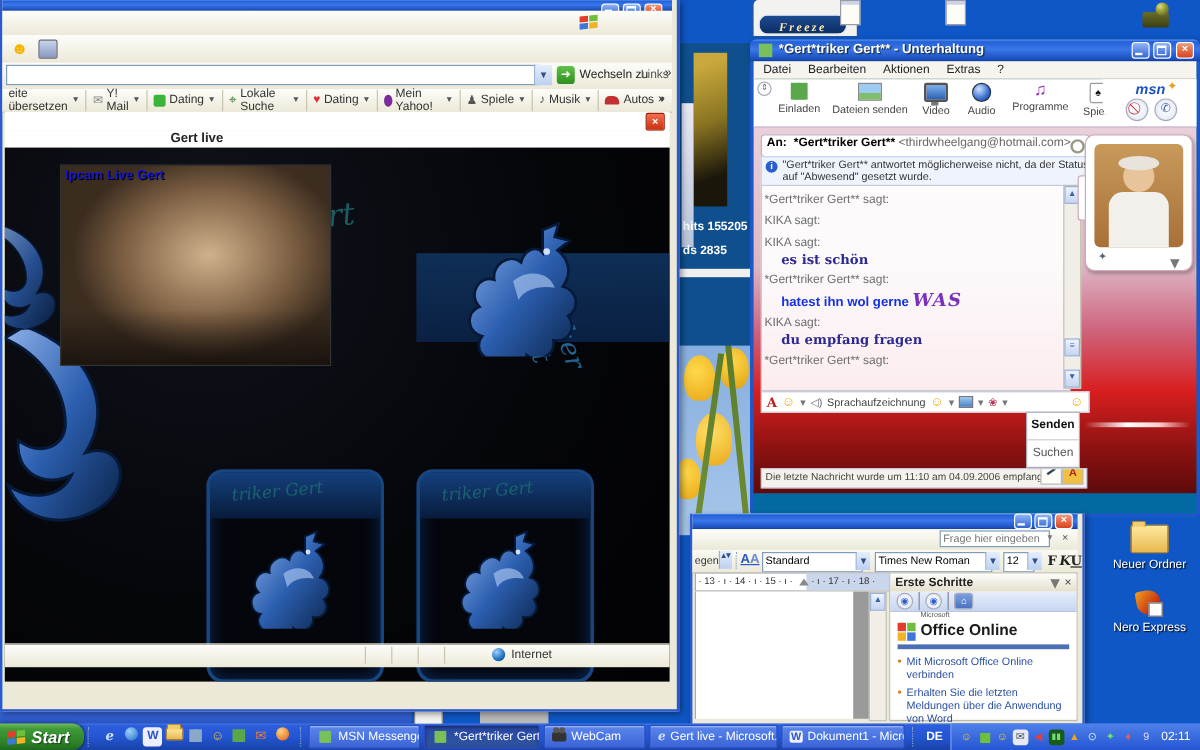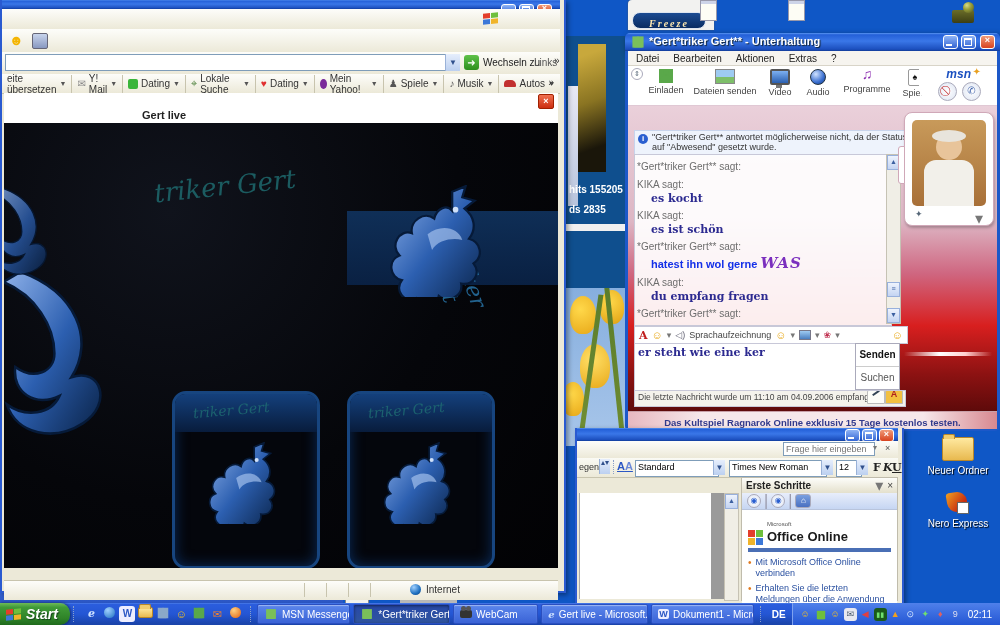--- a/index.html
+++ b/index.html
@@ -245,38 +245,46 @@
         <use href="#tribal"></use>
       </svg>
     <svg class="abs" style="left:-14px;top:62px;opacity:.8;" width="60" height="90" viewBox="0 0 60 100">
         <use href="#tribal"></use>
       </svg>
 
     <svg class="abs" style="left:378px;top:62px;" width="118" height="112" viewBox="0 0 100 100">
         <use href="#dragon"></use>
       </svg>
 
+    <div class="abs" style="left:46px;top:14px;width:224px;height:166px;border:1px solid #333;
+                background:
+                  radial-gradient(ellipse 120px 90px at 55% 45%, rgba(222,190,150,.9), rgba(150,115,80,.7) 60%, rgba(60,45,32,.9) 95%),
+                  linear-gradient(120deg,#2a2018,#4a382a 50%,#1a140e);
+                filter:blur(0px);">
+      <span class="abs" style="left:3px;top:2px;font-size:11px;font-weight:bold;color:#1818c8;text-shadow:1px 1px 0 #000;">Ipcam Live Gert</span>
+      <div class="abs" style="left:0;top:120px;width:224px;height:46px;background:linear-gradient(transparent,rgba(0,0,0,.55));"></div>
+    </div>
 
     <div class="abs tvframe" style="left:168px;top:268px;width:142px;height:172px;">
       <div class="tvtop"></div>
       <svg class="abs" style="left:30px;top:48px;" width="82" height="82" viewBox="0 0 100 100">
           <use href="#dragon"></use>
         </svg>
       <span class="abs script wm" style="left:18px;top:8px;font-size:14px;transform:rotate(-5deg);">triker Gert</span>
     </div>
     <div class="abs tvframe" style="left:343px;top:268px;width:142px;height:172px;">
       <div class="tvtop"></div>
       <svg class="abs" style="left:30px;top:48px;" width="82" height="82" viewBox="0 0 100 100">
           <use href="#dragon"></use>
         </svg>
       <span class="abs script wm" style="left:18px;top:8px;font-size:14px;transform:rotate(-5deg);">triker Gert</span>
     </div>
   </div>
 
-  <div class="abs toolbar-bg" style="left:2px;top:580px;width:554px;height:19px;border-top:1px solid #c8c4ae;text-decoration:underline;">
+  <div class="abs toolbar-bg" style="left:2px;top:536px;width:554px;height:19px;border-top:1px solid #c8c4ae;text-decoration:underline;">
     <span class="abs" style="left:300px;top:2px;height:14px;" class2="sep"></span>
     <span class="abs sep" style="left:300px;top:2px;height:14px;"></span>
     <span class="abs sep" style="left:322px;top:2px;height:14px;"></span>
     <span class="abs sep" style="left:344px;top:2px;height:14px;"></span>
     <span class="abs sep" style="left:366px;top:2px;height:14px;"></span>
     <span class="abs" style="left:406px;top:3px;width:11px;height:11px;border-radius:50%;background:radial-gradient(circle at 35% 30%,#9fd0ff,#1f70c0 60%,#0a3c78);"></span>
     <span class="abs" style="left:422px;top:3px;font-size:10px;color:#333;">Internet</span>
   </div>
 </div>
 
@@ -327,29 +335,35 @@
     <div class="abs" style="right:0;top:0;width:78px;height:39px;background:#fff;border-radius:0 0 0 18px;">
       <span style="position:absolute;right:26px;top:1px;font-weight:bold;font-style:italic;font-size:12px;color:#1b50c0;"><span>msn</span></span>
       <span style="position:absolute;right:16px;top:0px;color:#e8a020;font-size:10px;">✦</span>
       <span class="circbtn" style="position:absolute;right:40px;top:16px;color:#c02020;">⃠</span>
       <span class="circbtn" style="position:absolute;right:16px;top:16px;color:#3a5fa8;">✆</span>
     </div>
   </div>
 
   <div class="msn-body" style="position:relative;height:305px;">
 
+    <div class="abs white-round" style="left:6px;top:6px;width:264px;height:15px;font-size:10px;padding:1px 4px;white-space:nowrap;overflow:hidden;">
+      <b>An:</b>
+      <b style="margin-left:3px;">*Gert*triker Gert**</b>
+      <span style="color:#666;">&lt;thirdwheelgang@hotmail.com&gt;</span>
+      <span class="abs" style="right:3px;top:3px;width:8px;height:8px;border:2px solid #998;border-radius:50%;"></span>
+    </div>
 
     <div class="abs" style="left:6px;top:24px;width:264px;height:22px;background:#eef3fc;border:1px solid #c8d4ec;font-size:9px;color:#333;padding:1px 3px 1px 17px;line-height:10px;">
       <span class="abs" style="left:3px;top:3px;width:10px;height:10px;border-radius:50%;background:#2a5fd0;color:#fff;font-size:8px;font-weight:bold;text-align:center;line-height:10px;">i</span>
       <span>"Gert*triker Gert** antwortet möglicherweise nicht, da der Status auf "Abwesend" gesetzt wurde.</span>
     </div>
 
     <div class="abs" style="left:6px;top:48px;width:252px;height:168px;background:rgba(255,255,255,.92);border:1px solid #c8c8d8;overflow:hidden;padding:1px 2px;">
       <div><span class="chatname">*Gert*triker Gert** sagt:</span></div>
-      <div><span class="chatname">KIKA sagt:</span><div class="msg-kika">es kocht</div></div>
+      <div><span class="chatname">KIKA sagt:</span></div>
       <div><span class="chatname">KIKA sagt:</span><div class="msg-kika">es ist schön</div></div>
       <div><span class="chatname">*Gert*triker Gert** sagt:</span>
         <div class="msg-gert"><span>hatest ihn wol gerne</span> <span class="was">WAS</span></div></div>
       <div><span class="chatname">KIKA sagt:</span><div class="msg-kika">du empfang fragen</div></div>
       <div><span class="chatname">*Gert*triker Gert** sagt:</span>
         </div>
 
     </div>
 
     <div class="abs sb" style="left:258px;top:48px;height:168px;">
@@ -366,23 +380,20 @@
       <span>Sprachaufzeichnung</span>
       <span style="color:#e8a818;font-size:11px;">☺</span>
         <span class="tick">▾</span>
       <span style="width:10px;height:8px;background:linear-gradient(#9ecbf2,#4a7fc0);border:1px solid #778;display:inline-block;"></span>
         <span class="tick">▾</span>
       <span style="color:#c03050;">❀</span>
         <span class="tick">▾</span>
       <span style="margin-left:auto;color:#e8a818;font-size:11px;">☺</span>
     </div>
 
-    <div class="abs" style="left:6px;top:237px;width:220px;height:45px;background:#fff;border:1px solid #c8c8d8;font-family:'DejaVu Serif',serif;font-weight:bold;font-size:11px;color:#2c2a90;padding:2px 3px;">
-      <span>er steht wie eine ker</span>
-    </div>
     <div class="abs" style="left:227px;top:237px;width:43px;height:45px;background:#fff;border:1px solid #aab;">
       <div style="height:22px;border-bottom:1px solid #ccc;text-align:center;font-size:10px;font-weight:bold;line-height:22px;color:#111;"><span>Senden</span></div>
       <div style="height:21px;text-align:center;font-size:10px;line-height:21px;color:#555;"><span>Suchen</span></div>
     </div>
 
     <div class="abs" style="left:6px;top:284px;width:264px;height:13px;background:#f4f2ec;border:1px solid #c8c8d8;font-size:8.5px;color:#444;padding:1px 3px;white-space:nowrap;overflow:hidden;">
       <span>Die letzte Nachricht wurde um 11:10 am 04.09.2006 empfang</span>
       <span class="abs" style="right:20px;top:-3px;width:16px;height:14px;background:#fdfdf8;border:1px solid #bbb;border-radius:4px 4px 0 0;">
           <i style="position:absolute;left:4px;top:3px;width:8px;height:2px;background:#345;transform:rotate(-35deg);display:block;"></i>
         </span>
@@ -396,23 +407,20 @@
         <div class="abs" style="left:12px;top:40px;width:50px;height:46px;border-radius:12px 12px 0 0;background:#f2f0ea;"></div>
       </div>
       <span class="abs" style="left:10px;top:96px;font-size:9px;color:#567;">✦</span>
       <span class="abs tick" style="right:10px;top:96px;">▾</span>
     </div>
     <div class="abs" style="left:270px;top:40px;width:5px;height:36px;background:#fff;border-radius:3px 0 0 3px;border:1px solid #d0a8b8;"></div>
 
     <div class="abs" style="left:276px;top:246px;width:88px;height:4px;background:linear-gradient(90deg,transparent,#ffffff 40%,#ffd0d0 70%,transparent);"></div>
   </div>
 
-  <div style="height:17px;background:linear-gradient(90deg,#e8b8c0,#f6e8ea 20%,#f6e8ea 80%,#d88890);border-top:1px solid #c8a0a8;text-align:center;">
-    <span style="font-size:9.5px;font-weight:bold;color:#323a8c;line-height:17px;">Das Kultspiel Ragnarok Online exklusiv 15 Tage kostenlos testen.</span>
-  </div>
 </div>
 
 <div class="abs" style="left:575px;top:428px;width:325px;height:175px;background:#ece9d8;border:2px solid #2a5ad0;border-top:none;box-shadow:2px 2px 5px rgba(0,0,0,.4);">
   <div class="abs xp-title" style="left:0;top:0;width:321px;height:13px;">
     <span class="abs" style="right:38px;top:0;"><span class="wbtn" style="height:11px;"><span class="mini"></span></span></span>
     <span class="abs" style="right:21px;top:0;"><span class="wbtn" style="height:11px;"><span class="maxi"></span></span></span>
     <span class="abs" style="right:4px;top:0;"><span class="wbtn close" style="height:11px;"><span class="xx">×</span></span></span>
   </div>
 
   <div class="abs toolbar-bg" style="left:0;top:13px;width:321px;height:17px;border-bottom:1px solid #d4d0ba;">
@@ -430,41 +438,47 @@
     <span class="abs drop" style="left:136px;top:2px;width:11px;height:15px;line-height:15px;">▼</span>
     <span class="abs combo" style="left:152px;top:2px;width:92px;height:13px;font-size:9px;padding:1px 2px;"><span>Times New Roman</span></span>
     <span class="abs drop" style="left:244px;top:2px;width:11px;height:15px;line-height:15px;">▼</span>
     <span class="abs combo" style="left:259px;top:2px;width:20px;height:13px;font-size:9px;padding:1px 2px;"><span>12</span></span>
     <span class="abs drop" style="left:279px;top:2px;width:11px;height:15px;line-height:15px;">▼</span>
     <span class="abs fkU" style="left:296px;top:3px;">F</span>
     <span class="abs fkU" style="left:306px;top:3px;font-style:italic;">K</span>
     <span class="abs fkU" style="left:315px;top:3px;text-decoration:underline;">U</span>
   </div>
 
+  <div class="abs" style="left:2px;top:49px;width:170px;height:14px;background:#fff;border:1px solid #aaa;font-size:8px;color:#333;white-space:nowrap;overflow:hidden;">
+    <span style="position:absolute;left:2px;top:2px;">· 13 · ı · 14 · ı · 15 · ı ·</span>
+    <span style="position:absolute;left:92px;top:0;width:78px;height:14px;background:#c9d6ec;"></span>
+    <span style="position:absolute;left:86px;top:4px;width:0;height:0;border-left:4px solid transparent;border-right:4px solid transparent;border-bottom:6px solid #888;"></span>
+    <span style="position:absolute;left:96px;top:2px;">· ı · 17 · ı · 18 ·</span>
+  </div>
   <div class="abs" style="left:2px;top:65px;width:145px;height:106px;background:#fff;border-left:1px solid #aaa;">
     <div class="abs" style="right:0;top:0;width:14px;height:106px;background:#9a9a9a;"></div>
   </div>
   <div class="abs sb" style="left:147px;top:65px;width:13px;height:106px;">
     <div class="sbtn">▲</div>
   </div>
 
   <div class="abs" style="left:164px;top:49px;width:155px;height:122px;background:#f6f5ee;border:1px solid #c0bcac;">
     <div style="height:15px;background:linear-gradient(#fdfdfa,#e4e0cc);display:flex;align-items:center;padding:0 4px;gap:4px;">
       <b style="font-size:10px;color:#222;">Erste Schritte</b>
       <span class="tick" style="margin-left:auto;">▾</span>
       <span style="font-size:10px;color:#444;">×</span>
     </div>
     <div style="height:16px;background:linear-gradient(#e8eefb,#c6d6f2);display:flex;align-items:center;gap:3px;padding:0 5px;border-bottom:1px solid #b8c4dc;">
       <span class="circbtn" style="width:12px;height:12px;line-height:11px;font-size:8px;color:#2a5fd0;">◉</span>
       <span style="color:#99a;">|</span>
       <span class="circbtn" style="width:12px;height:12px;line-height:11px;font-size:8px;color:#2a5fd0;">◉</span>
       <span style="color:#99a;">|</span>
       <span class="circbtn" style="width:14px;height:12px;border-radius:3px;line-height:11px;font-size:8px;background:linear-gradient(#7aa0e0,#4a70c0);color:#fff;">⌂</span>
     </div>
-    <div style="background:#fff;height:89px;padding:11px 6px;">
+    <div style="background:#fff;height:89px;padding:0 6px;">
       <div style="display:flex;align-items:flex-end;gap:4px;">
         <span style="display:grid;grid-template-columns:7px 7px;grid-template-rows:7px 7px;gap:1px;">
           <i style="background:#e33e2b;"></i>
             <i style="background:#6fbf3c;"></i>
             <i style="background:#f0b42a;"></i>
             <i style="background:#3c78d8;"></i>
         </span>
         <span>
           <span style="display:block;font-size:6px;color:#555;">Microsoft</span>
           <span style="font-size:13px;font-weight:bold;color:#1a1a1a;letter-spacing:0;">Office Online</span>

